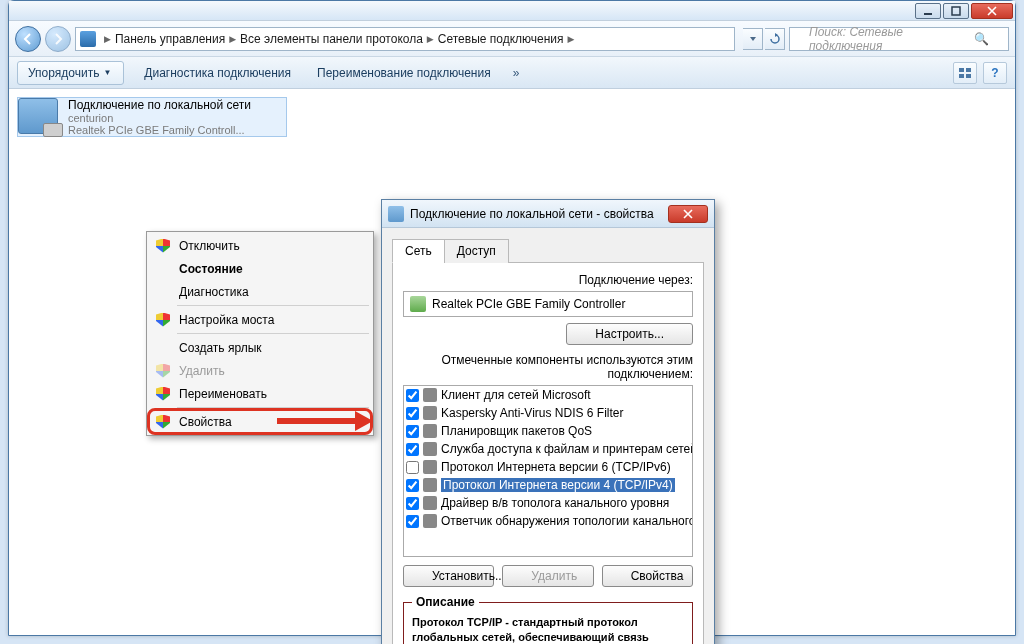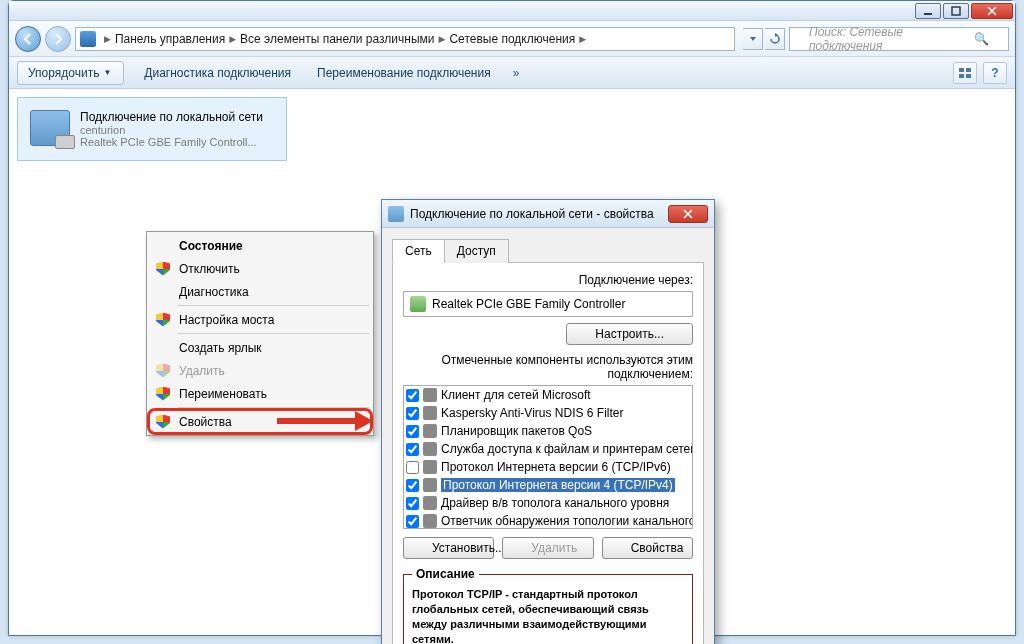--- a/index.html
+++ b/index.html
@@ -23,21 +23,21 @@
 .search .mag{margin-left:auto;color:#4b78a5;font-style:normal;}
 
 .cmdbar { height: 32px; background: linear-gradient(#f2f7fc,#d9e7f4); border-bottom: 1px solid #c0cfde; display: flex; align-items: center; padding: 0 8px; gap: 14px; color: #1c3e60; }
 .cmdbar .cmd { cursor:pointer; padding:4px 6px; }
 .cmdbar .organize { background: linear-gradient(#fafdff,#e3eef8); border:1px solid #aac2d8; border-radius:3px; padding:4px 12px 4px 10px; display:flex; align-items:center; gap:4px;}
 .cmdbar .overflow { margin-left: 2px; color:#3a5c7e;}
 .cmdbar .right-tools { margin-left:auto; display:flex; gap:6px; align-items:center;}
 .toolbtn { width:24px; height:22px; border:1px solid #b6c9db; background:linear-gradient(#fafdff,#e3eef8); border-radius:2px; display:flex; align-items:center; justify-content:center; cursor:pointer; }
 
 .content { position: relative; height: 516px; background: #fff; padding: 8px; }
-.conn-item { display: flex; gap: 10px; width: 270px; padding: 12px; border:1px solid transparent; }
+.conn-item { display: flex; gap: 10px; width: 270px; padding: 0; border:1px solid transparent; }
 .conn-item.selected { background: #e5f1fd; border:1px solid #a5c9ec; }
 .conn-ico { width: 40px; height: 36px; background: linear-gradient(#8fbfe8,#5f99cd); border:1px solid #497aa9; border-radius:3px; position:relative; }
 .conn-ico::after{content:"";position:absolute;right:-6px;bottom:-4px;width:18px;height:12px;background:#cfcfcf;border:1px solid #888;border-radius:2px;}
 .conn-text .title { color:#000; }
 .conn-text .sub { color:#7a7a7a; font-size:11px; }
 
 .ctxmenu { position:absolute; left:137px; top:142px; width:228px; background:#f5f5f5; border:1px solid #9a9a9a; box-shadow: 3px 3px 6px rgba(0,0,0,.3); padding:2px; }
 .ctxmenu .mi { display:flex; align-items:center; height:23px; padding:0 10px 0 30px; position:relative; cursor:pointer; color:#000;}
 .ctxmenu .mi.bold { font-weight:bold; }
 .ctxmenu .mi.disabled { color:#9a9a9a; cursor:default;}
@@ -62,21 +62,21 @@
 .tab.active { background:#fff; border-bottom:1px solid #fff;}
 .tabpage { border:1px solid #b9b9b9; border-top:none; background:#fff; padding:10px; }
 
 .labelrow { margin-bottom:4px;text-align:right; }
 .adapterbox { border:1px solid #aaa; background:#fff; height:26px; display:flex; align-items:center; padding:0 6px; gap:6px;}
 .adapterbox .aicon{width:16px;height:16px;background:linear-gradient(#a8d69a,#5fab4c);border-radius:2px;}
 .btn { border:1px solid #8a8a8a; background:linear-gradient(#fdfdfd,#e5e5e5); padding:3px 28px; border-radius:3px; cursor:pointer; min-width:70px; text-align:center;}
 .btn.disabled{color:#9a9a9a;cursor:default;}
 .cfgrow{display:flex;justify-content:flex-end;margin:6px 0 8px;}
 
-.complist { border:1px solid #aaa; background:#fff; height:144px; overflow:auto; }
+.complist { border:1px solid #aaa; background:#fff; height:172px; overflow:auto; }
 .comp { display:flex; align-items:center; height:18px; padding:0 2px; gap:4px; white-space:nowrap;}
 .comp input{margin:0;}
 .comp .cicon{width:14px;height:14px;background:#888;border-radius:2px;flex:none;}
 .comp.selected .clabel { background:#3a72ba; color:#fff; padding:0 2px;}
 .btnrow3{display:flex;justify-content:space-between;gap:8px;margin:8px 0;align-items:flex-end;}
 .btnrow3 .btn{flex:1;}
 
 fieldset.desc{border:1px solid #7f1d1d;padding:6px 8px 8px;margin-top:2px;font-weight:bold;}
 fieldset.desc legend{padding:0 4px;}
 .desc-text{font-size:11px;line-height:1.35;}
@@ -115,21 +115,21 @@
     <div class="navarrow" style="opacity:.55">
         <svg width="12" height="12">
           <path d="M4 1 L9 6 L4 11" stroke="#fff" fill="none" stroke-width="2"></path>
         </svg>
       </div>
     <div class="breadcrumb">
       <span class="bc-icon"></span>
       <span class="sep">▶</span>
       <span>Панель управления</span>
       <span class="sep">▶</span>
-      <span>Все элементы панели различными</span>
+      <span>Все элементы панели протокола</span>
       <span class="sep">▶</span>
       <span>Сетевые подключения</span>
       <span class="sep">▶</span>
     </div>
     <div class="bc-end-btns">
       <div class="bc-end-btn">
           <svg width="8" height="8">
             <path d="M1 2 L4 6 L7 2" fill="#4b6a89"></path>
           </svg>
         </div>
@@ -173,26 +173,26 @@
     <div class="conn-item selected">
       <div class="conn-ico"></div>
       <div class="conn-text">
         <div class="title">Подключение по локальной сети</div>
         <div class="sub">centurion</div>
         <div class="sub">Realtek PCIe GBE Family Controll...</div>
       </div>
     </div>
 
     <div class="ctxmenu">
+      <div class="mi">
+          <span class="shield"></span>
+          <span>Отключить</span>
+        </div>
       <div class="mi bold">
           <span>Состояние</span>
-        </div>
-      <div class="mi">
-          <span class="shield"></span>
-          <span>Отключить</span>
         </div>
       <div class="mi">
           <span>Диагностика</span>
         </div>
       <hr>
       <div class="mi">
           <span class="shield"></span>
           <span>Настройка моста</span>
         </div>
       <hr>

